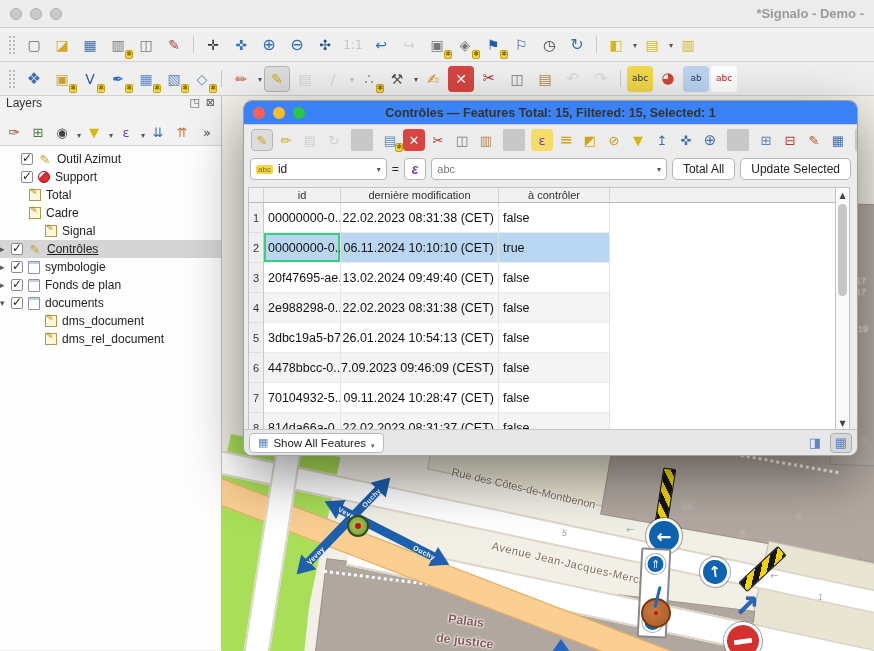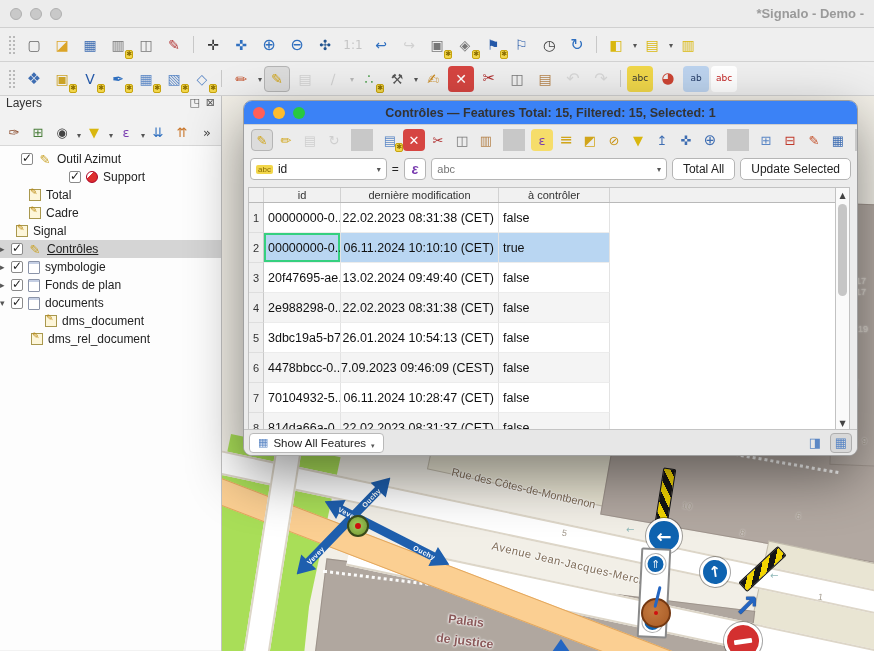--- a/index.html
+++ b/index.html
@@ -467,42 +467,42 @@
       </div>
     <div class="lp-tree">
 
         <div class="titem" style="padding-left: 10px;">
           <span class="arrow v-none"></span>
           <span class="cb checked"></span>
           <span class="tico v-pencil"></span>
           <span class="tlabel bold">Outil Azimut</span>
         </div>
 
-        <div class="titem" style="padding-left: 10px; margin-left: 48px;">
+        <div class="titem" style="padding-left: 10px;">
           <span class="arrow v-none"></span>
           <span class="cb checked"></span>
           <span class="tico v-circle"></span>
           <span class="tlabel bold">Support</span>
         </div>
 
         <div class="titem" style="padding-left: 16px;">
           <span class="arrow v-none"></span>
           <span class="cb nocb"></span>
           <span class="tico v-form"></span>
           <span class="tlabel bold">Total</span>
         </div>
 
         <div class="titem" style="padding-left: 16px;">
           <span class="arrow v-none"></span>
           <span class="cb nocb"></span>
           <span class="tico v-form"></span>
           <span class="tlabel bold">Cadre</span>
         </div>
 
-        <div class="titem" style="padding-left: 3px;">
+        <div class="titem" style="padding-left: 32px;">
           <span class="arrow v-none"></span>
           <span class="cb nocb"></span>
           <span class="tico v-form"></span>
           <span class="tlabel bold">Signal</span>
         </div>
 
         <div class="titem sel" style="padding-left: 0px;">
           <span class="arrow v-right"></span>
           <span class="cb checked"></span>
           <span class="tico v-pencil"></span>
@@ -531,21 +531,21 @@
           <span class="tlabel">documents</span>
         </div>
 
         <div class="titem" style="padding-left: 32px;">
           <span class="arrow v-none"></span>
           <span class="cb nocb"></span>
           <span class="tico v-form"></span>
           <span class="tlabel bold">dms_document</span>
         </div>
 
-        <div class="titem" style="padding-left: 18px;">
+        <div class="titem" style="padding-left: 32px;">
           <span class="arrow v-none"></span>
           <span class="cb nocb"></span>
           <span class="tico v-form"></span>
           <span class="tlabel bold">dms_rel_document</span>
         </div>
       </div>
   </div>
 
   <div id="map">
 
@@ -813,21 +813,21 @@
             <span class="cnum">6</span>
             <span class="cell cid">4478bbcc-0...</span>
             <span class="cell cmod">07.09.2023 09:46:09 (CEST)</span>
             <span class="cell cchk">false</span>
             <span class="cfill"></span>
           </div>
 
           <div class="trow">
             <span class="cnum">7</span>
             <span class="cell cid">70104932-5...</span>
-            <span class="cell cmod">06.11.2024 10:28:47 (CET)</span>
+            <span class="cell cmod">09.11.2024 10:28:47 (CET)</span>
             <span class="cell cchk">false</span>
             <span class="cfill"></span>
           </div>
 
           <div class="trow">
             <span class="cnum">8</span>
             <span class="cell cid">814da66a-0...</span>
             <span class="cell cmod">22.02.2023 08:31:37 (CET)</span>
             <span class="cell cchk">false</span>
             <span class="cfill"></span>

